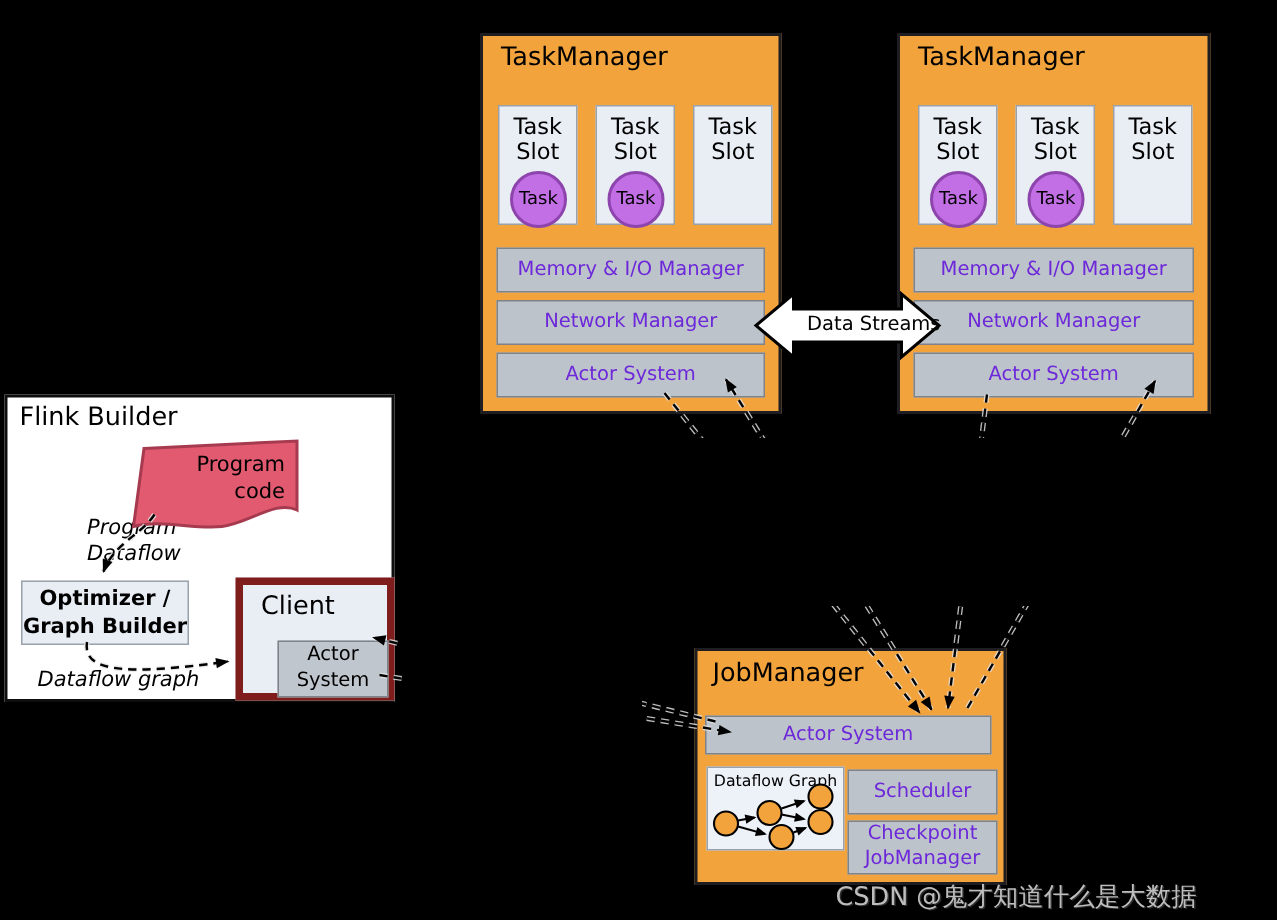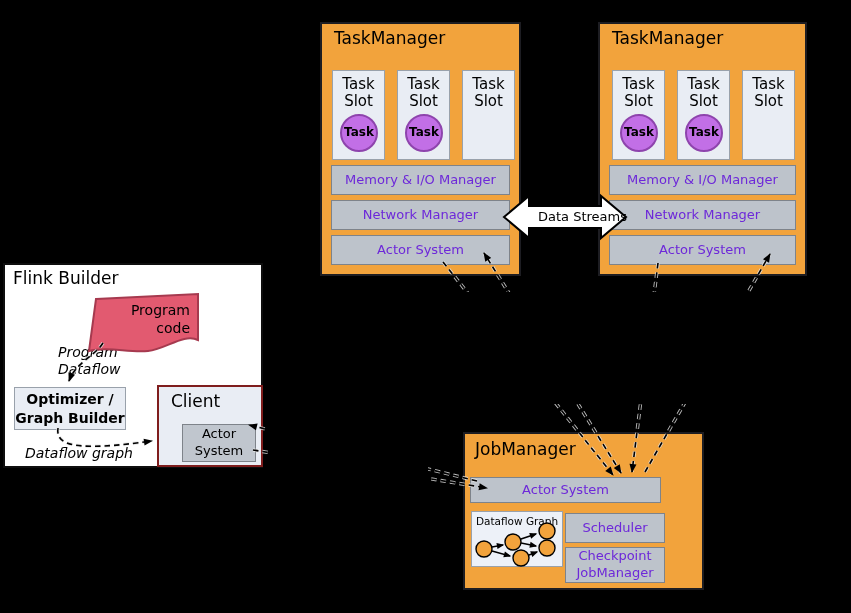--- a/index.html
+++ b/index.html
@@ -5,53 +5,53 @@
   html,body{margin:0;padding:0;background:#000;}
   #canvas{
     position:relative;width:851px;height:613px;background:#000;overflow:hidden;
     font-family:"DejaVu Sans","Liberation Sans",sans-serif;color:#000;
   }
   .abs{position:absolute;box-sizing:border-box;}
   
   .panel-orange{background:#F2A33C;border:2px solid #1d1d22;}
   .panel-title{position:absolute;left:12px;top:4px;font-size:17px;color:#000;white-space:nowrap;}
   
-  .slot{position:absolute;top:46px;width:53px;height:90px;background:#E9EDF4;border:1px solid #99a1ab;
+  .slot{position:absolute;top:46px;width:53px;height:80px;background:#E9EDF4;border:1px solid #99a1ab;
         box-sizing:border-box;text-align:center;font-size:15px;line-height:1.12;padding-top:5px;}
   .tm .slot.s1{left:10px}.tm .slot.s2{left:75px}.tm .slot.s3{left:140px}
   #tm-right .slot.s1{left:12px}#tm-right .slot.s2{left:77px}#tm-right .slot.s3{left:142px}
   .task-circle{position:absolute;left:7px;top:43px;width:38px;height:38px;border-radius:50%;
         background:#C26FE6;border:2px solid #8E44AD;box-sizing:border-box;font-size:12px;
-        line-height:33px;text-align:center;font-weight:bold;}
+        line-height:33px;text-align:center;}
   
   .gbar{background:#BDC3CB;border:1px solid #7e838a;box-sizing:border-box;text-align:center;
         font-size:13px;color:#6d28d9;}
   .tm-bar{position:absolute;left:9px;right:9px;height:30px;line-height:28px;}
   .bar1{top:141px}.bar2{top:176px}.bar3{top:211px}
   
   #flink{left:3px;top:263px;width:260px;height:205px;background:#fff;border:2px solid #0e0e0e;}
   .fp-title{position:absolute;left:8px;top:3px;font-size:17px;}
   #optimizer{position:absolute;left:9px;top:122px;width:112px;height:43px;background:#E9EDF4;
         border:1px solid #99a1ab;box-sizing:border-box;display:flex;align-items:center;
         justify-content:center;text-align:center;font-size:14px;line-height:1.3;font-weight:bold;}
   #client{position:absolute;left:152px;top:120px;width:106px;height:82px;background:#E9EDF4;
-        border:2px solid #7f1d1d;box-sizing:border-box;}
+        border:5px solid #7f1d1d;box-sizing:border-box;}
   .client-title{position:absolute;left:12px;top:4px;font-size:17px;}
   #client-as{position:absolute;left:23px;top:37px;width:74px;height:38px;background:#C0C6CE;
         border:1px solid #7e838a;box-sizing:border-box;display:flex;align-items:center;
         justify-content:center;text-align:center;font-size:13px;line-height:1.3;}
   .label-italic{position:absolute;font-style:italic;font-size:14px;line-height:1.22;}
   #lbl-prog-dataflow{left:5px;top:79px;width:92px;margin-left:48px;}
   #lbl-dataflow-graph{left:20px;top:180px;width:140px;white-space:nowrap;}
   
   .float-label{position:absolute;z-index:60;text-align:right;}
   #prog-code-label{left:98px;top:302px;width:92px;font-size:14px;line-height:1.25;}
   #ds-label{left:504px;top:206px;width:123px;height:22px;font-size:13px;line-height:22px;}
   
-  #jm{left:463px;top:432px;width:241px;height:158px;}
+  #jm{left:463px;top:432px;width:208px;height:158px;}
   #jm-as{position:absolute;left:5px;top:43px;width:191px;height:26px;line-height:24px;}
   #jm-dfg{position:absolute;left:6px;top:77px;width:92px;height:56px;background:#EDF1F8;
         border:1px solid #99a1ab;box-sizing:border-box;}
   .dfg-label{text-align:center;font-size:10.5px;padding-top:3px;white-space:nowrap;}
   #jm-sched{position:absolute;left:100px;top:79px;width:100px;height:30px;line-height:28px;}
   #jm-chk{position:absolute;left:100px;top:113px;width:100px;height:36px;display:flex;
         align-items:center;justify-content:center;text-align:center;font-size:13px;line-height:1.3;}
   
   #overlay{position:absolute;left:0;top:0;z-index:40;pointer-events:none;}
   .halo{fill:none;stroke:#E4E4E4;stroke-opacity:.82;stroke-width:3.4;stroke-dasharray:5.5 4;}
@@ -181,14 +181,15 @@
       <circle cx="513" cy="542" r="8" fill="#F2A33C" stroke="#000" stroke-width="1.4"></circle>
       <circle cx="521" cy="558" r="8" fill="#F2A33C" stroke="#000" stroke-width="1.4"></circle>
       <circle cx="547" cy="531" r="8" fill="#F2A33C" stroke="#000" stroke-width="1.4"></circle>
       <circle cx="547" cy="548" r="8" fill="#F2A33C" stroke="#000" stroke-width="1.4"></circle>
     </g>
   </svg>
 
   <div class="float-label" id="prog-code-label">Program code</div>
   <div class="float-label" id="ds-label">Data Streams</div>
 
+  <div class="abs" id="watermark">CSDN @鬼才知道什么是大数据</div>
 
 </div>
 
 </body></html>

